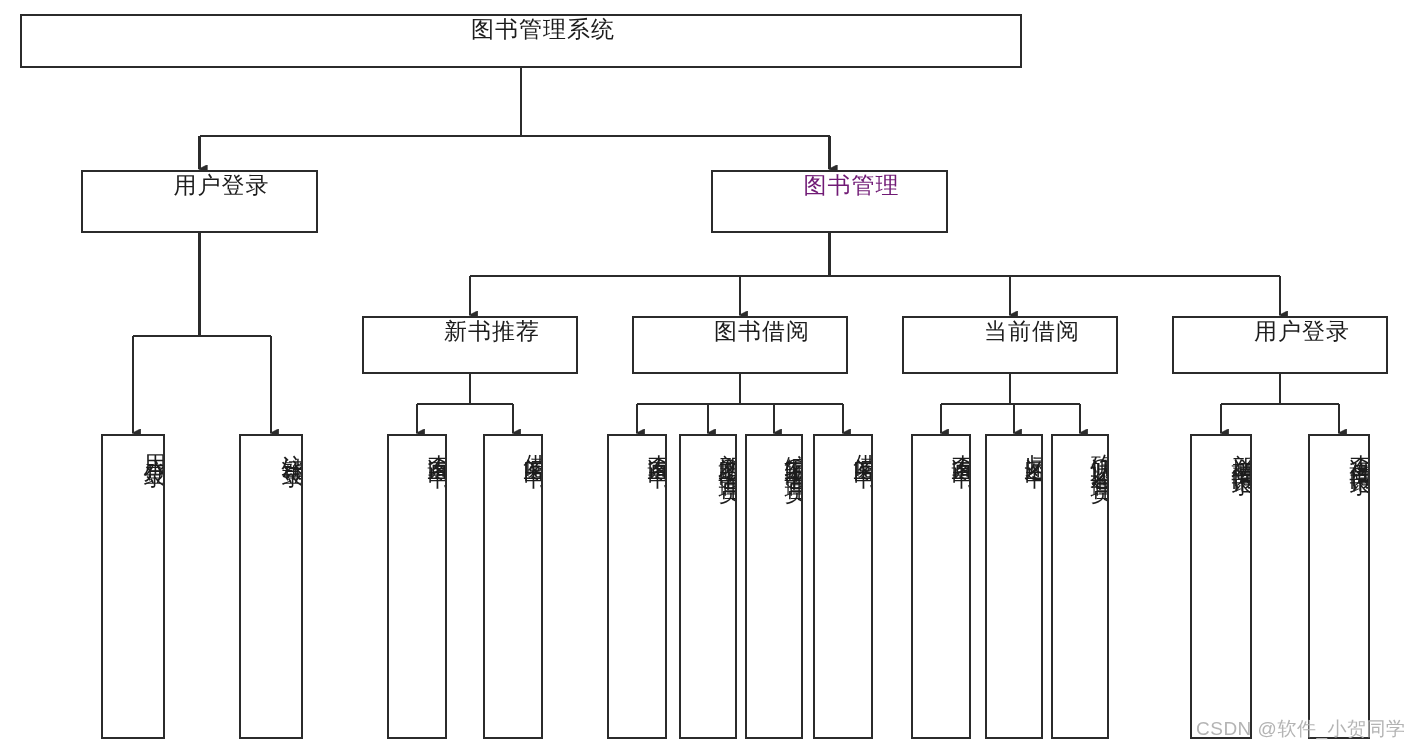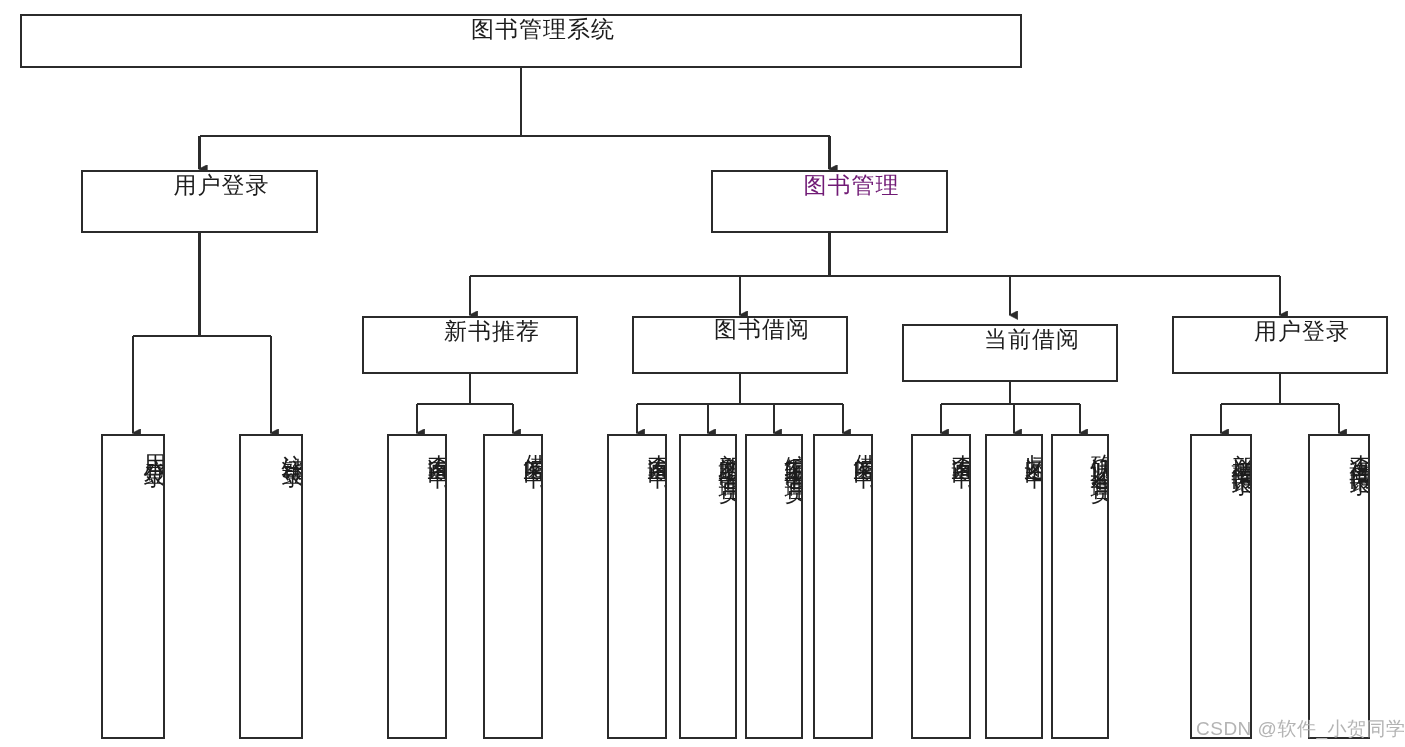--- a/index.html
+++ b/index.html
@@ -117,24 +117,24 @@
       </div>
       <div class="node-box level-1" style="left: 81px; top: 170px; width: 237px; height: 63px; border-color: rgb(43, 43, 43); background: rgb(255, 255, 255);">
         <span class="node-label" style="color: rgb(28, 28, 28);">用户登录</span>
       </div>
       <div class="node-box level-1" style="left: 711px; top: 170px; width: 237px; height: 63px; border-color: rgb(43, 43, 43); background: rgb(255, 255, 255);">
         <span class="node-label" style="color: #701a75;">图书管理</span>
       </div>
       <div class="node-box level-2" style="left: 362px; top: 316px; width: 216px; height: 58px; border-color: rgb(43, 43, 43); background: rgb(255, 255, 255);">
         <span class="node-label" style="color: rgb(28, 28, 28);">新书推荐</span>
       </div>
-      <div class="node-box level-2" style="left: 632px; top: 316px; width: 216px; height: 58px; border-color: rgb(43, 43, 43); background: rgb(255, 255, 255); font-family: Liberation Mono, monospace;">
+      <div class="node-box level-2" style="left: 632px; top: 316px; width: 216px; height: 58px; border-color: rgb(43, 43, 43); background: rgb(255, 255, 255);">
         <span class="node-label" style="color: rgb(28, 28, 28);">图书借阅</span>
       </div>
-      <div class="node-box level-2" style="left: 902px; top: 324px; width: 216px; height: 58px; border-color: rgb(43, 43, 43); background: rgb(255, 255, 255);">
+      <div class="node-box level-2" style="left: 902px; top: 316px; width: 216px; height: 58px; border-color: rgb(43, 43, 43); background: rgb(255, 255, 255);">
         <span class="node-label" style="color: rgb(28, 28, 28);">当前借阅</span>
       </div>
       <div class="node-box level-2" style="left: 1172px; top: 316px; width: 216px; height: 58px; border-color: rgb(43, 43, 43); background: rgb(255, 255, 255);">
         <span class="node-label" style="color: rgb(28, 28, 28);">用户登录</span>
       </div>
       <div class="node-box level-3 vertical" style="left: 101px; top: 434px; width: 64px; height: 305px; border-color: rgb(43, 43, 43); background: rgb(255, 255, 255);">
         <span class="node-label" style="color: rgb(28, 28, 28);">用户登录</span>
       </div>
       <div class="node-box level-3 vertical" style="left: 239px; top: 434px; width: 64px; height: 305px; border-color: rgb(43, 43, 43); background: rgb(255, 255, 255);">
         <span class="node-label" style="color: rgb(28, 28, 28);">注销登录</span>

